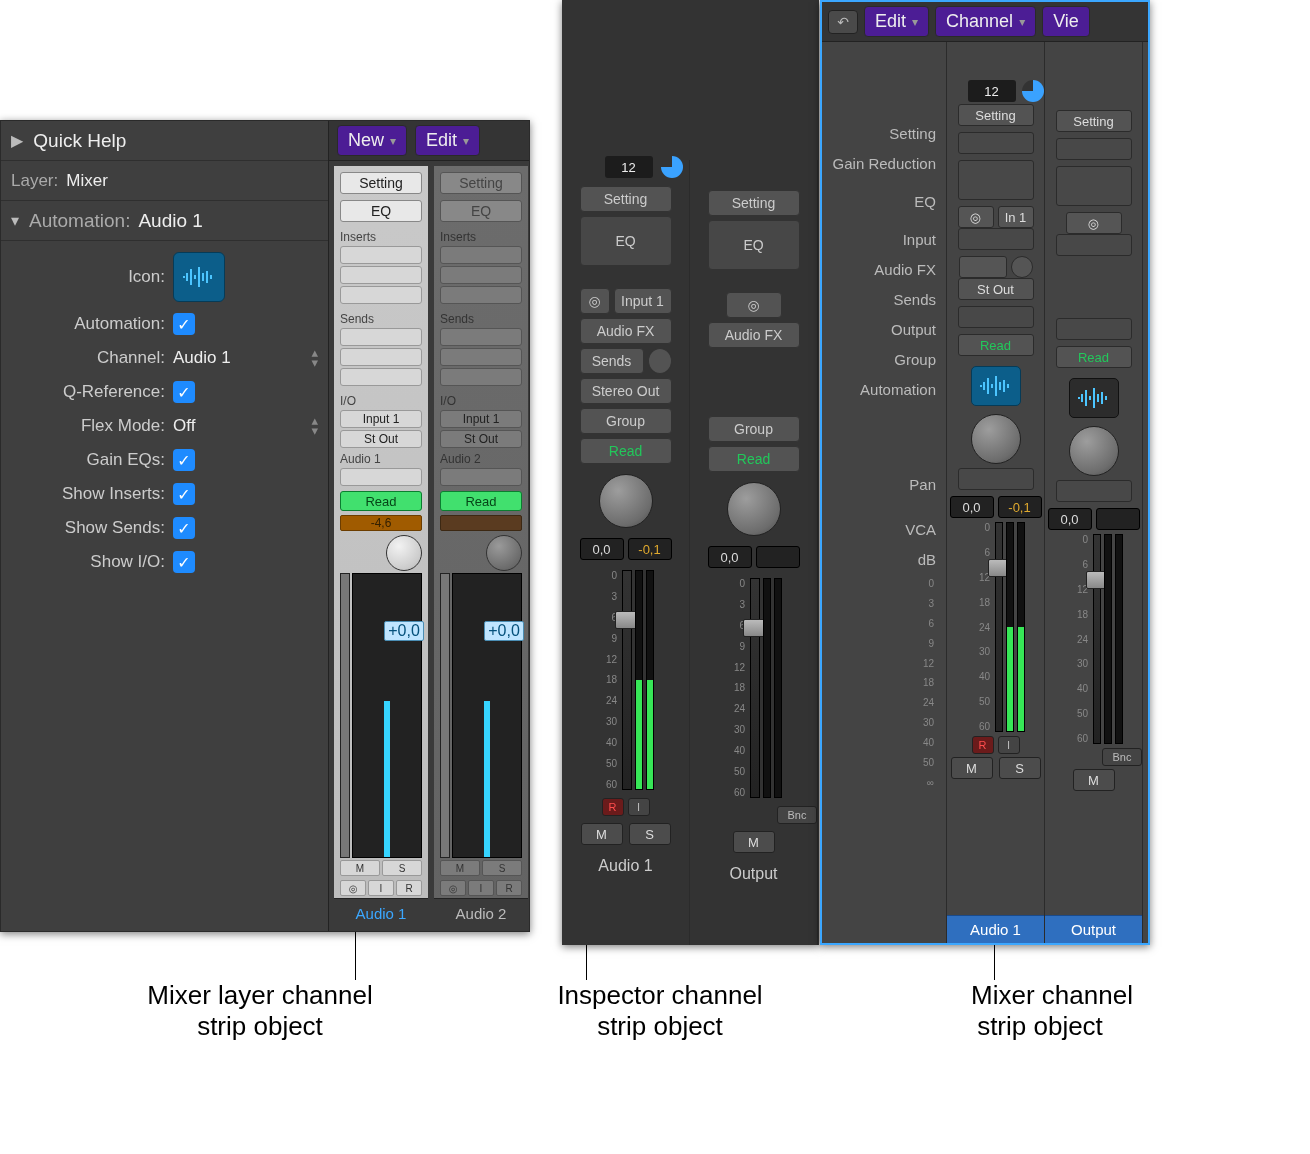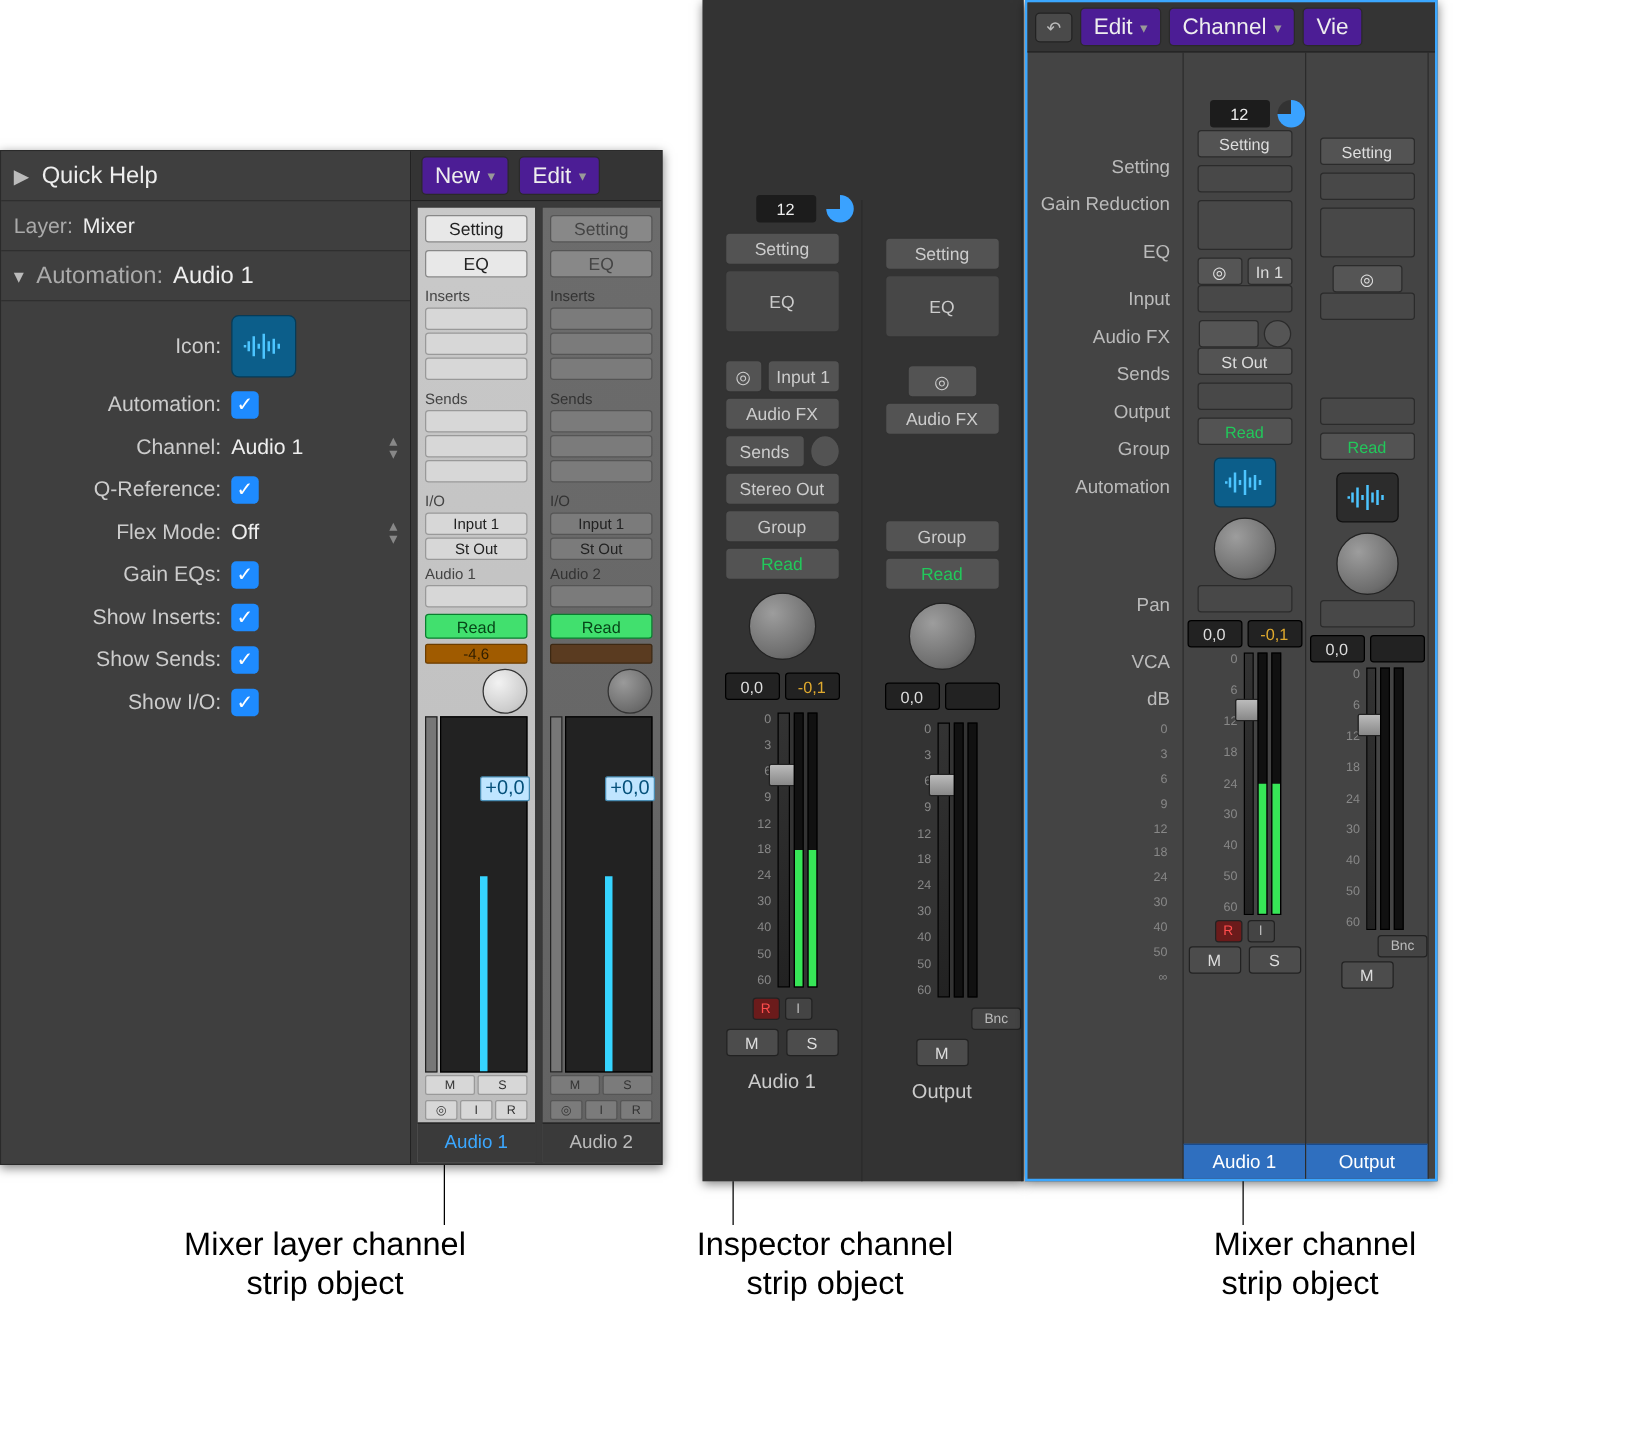--- a/index.html
+++ b/index.html
@@ -43,21 +43,21 @@
     padding: 0 10px;
     border-bottom: 1px solid #2f2f2f;
     font-size: 19px;
     color: #eee;
   }
   .disclosure { color: #bbb; margin-right: 10px; font-size:16px;}
   .header-row.small { font-size: 17px; }
   .layer-label { color: #aaa; margin-right: 8px; }
   .layer-value { color: #eee; }
 
-  .property-list { padding: 6px 0 10px 16px; }
+  .property-list { padding: 6px 0 10px 4px; }
   .prop-row {
     display: flex; align-items: center;
     height: 34px;
     padding-right: 10px;
   }
   .prop-label {
     width: 168px;
     text-align: right;
     color: #ccc;
     font-size: 17px;

